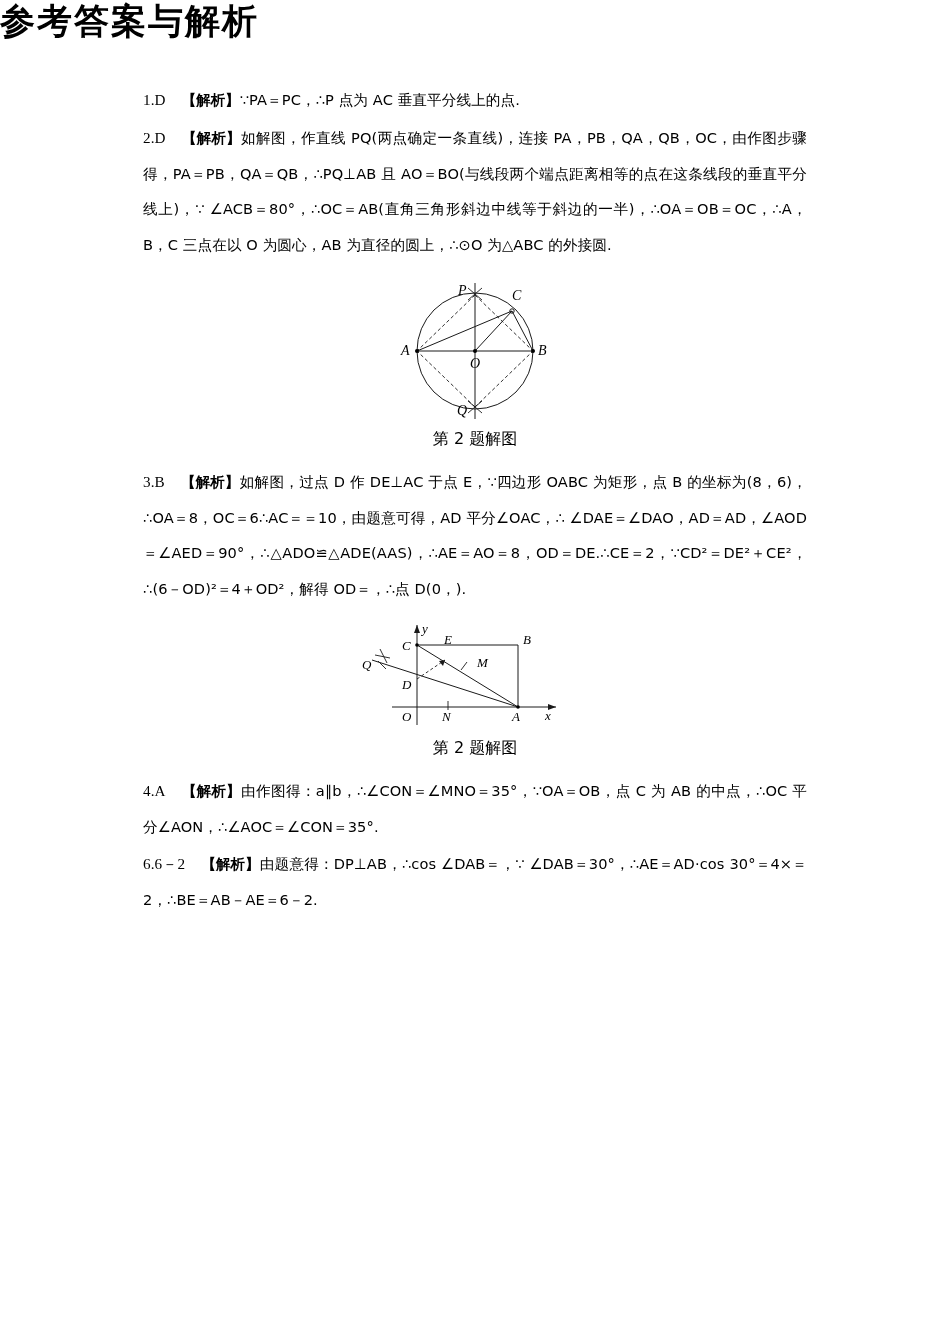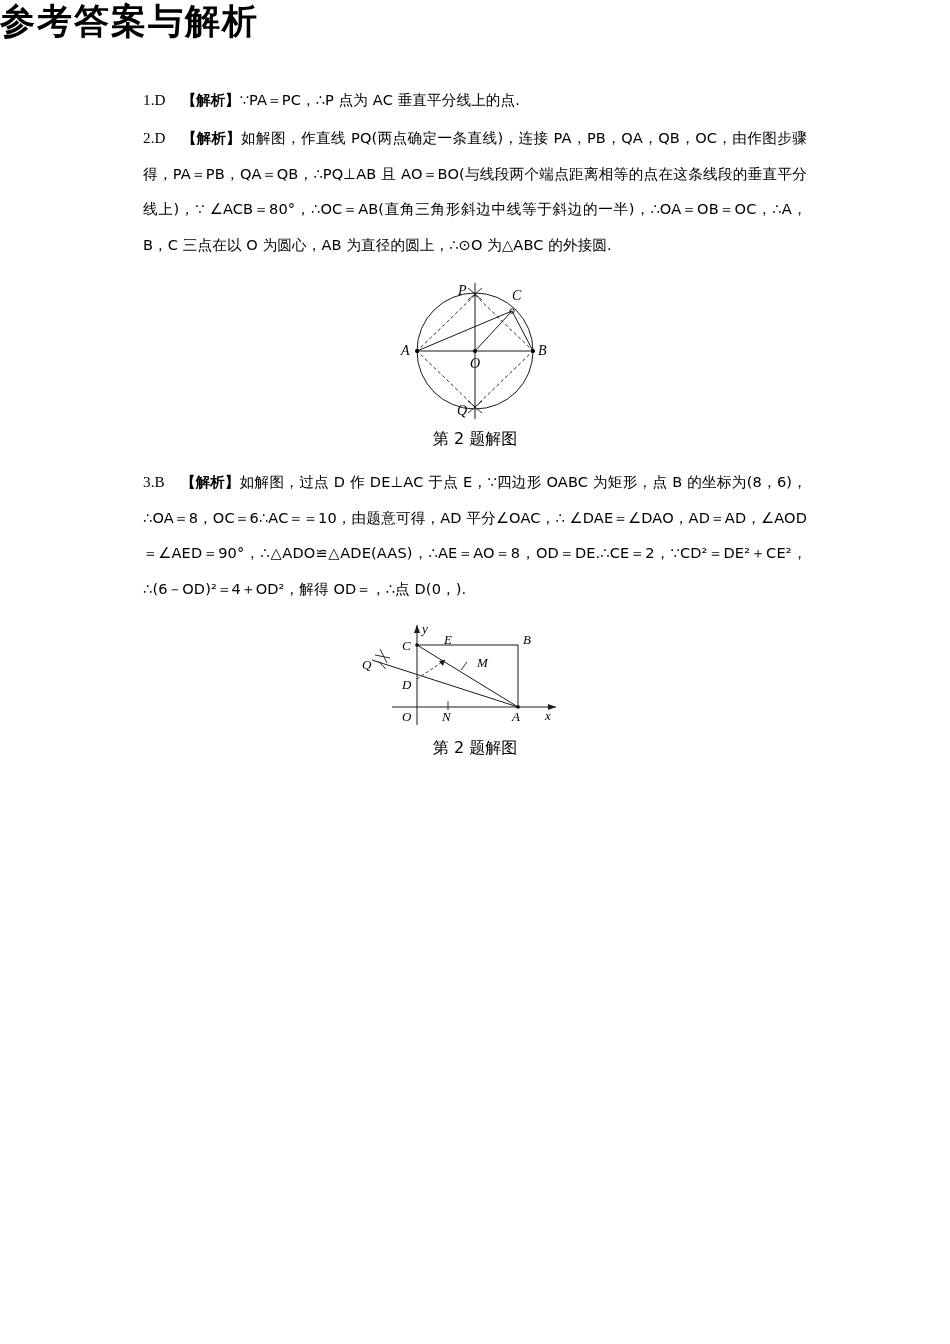--- a/index.html
+++ b/index.html
@@ -182,17 +182,23 @@
           <text x="42" y="72" font-size="13">D</text>
           <text x="42" y="104" font-size="13">O</text>
           <text x="82" y="104" font-size="13">N</text>
           <text x="152" y="104" font-size="13">A</text>
           <text x="185" y="103" font-size="13">x</text>
         </svg>
       </div>
       <div class="fig-caption">第 2 题解图</div>
     </div>
 
-
-
+    <p class="para">
+      <span class="num">4.</span><span class="num">A</span><span class="gap"></span><span class="tag">【解析】</span><span class="cn">由作图得：a∥b，∴∠CON＝∠MNO＝35°，∵OA＝OB，点 C 为 AB 的中点，∴OC 平分∠AON，∴∠AOC＝∠CON＝35°.</span>
+    </p>
+
+
+    <p class="para">
+      <span class="num">6.</span><span class="num">6－2</span><span class="gap"></span><span class="tag">【解析】</span><span class="cn">由题意得：DP⊥AB，∴cos ∠DAB＝，∵ ∠DAB＝30°，∴AE＝AD·cos 30°＝4×＝2，∴BE＝AB－AE＝6－2.</span>
+    </p>
 
   </div>
 </div>
 
 </body></html>

